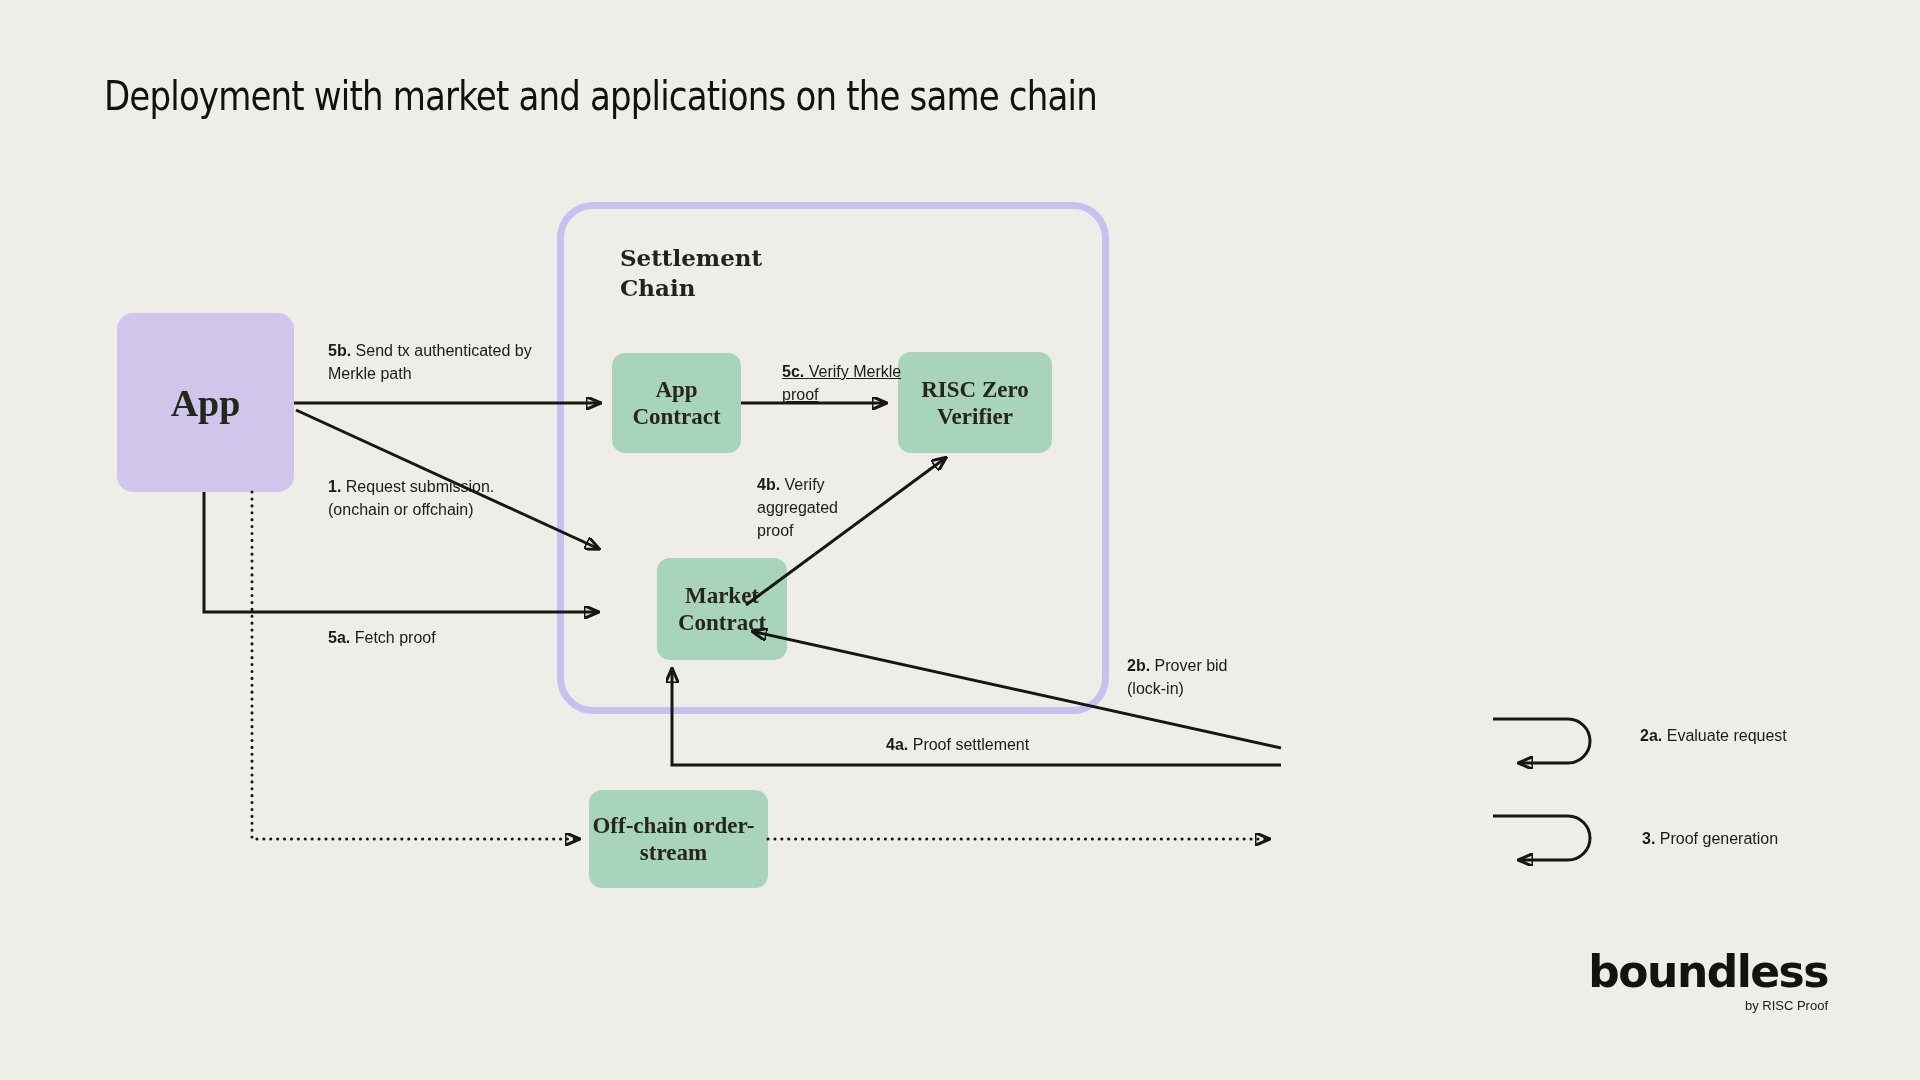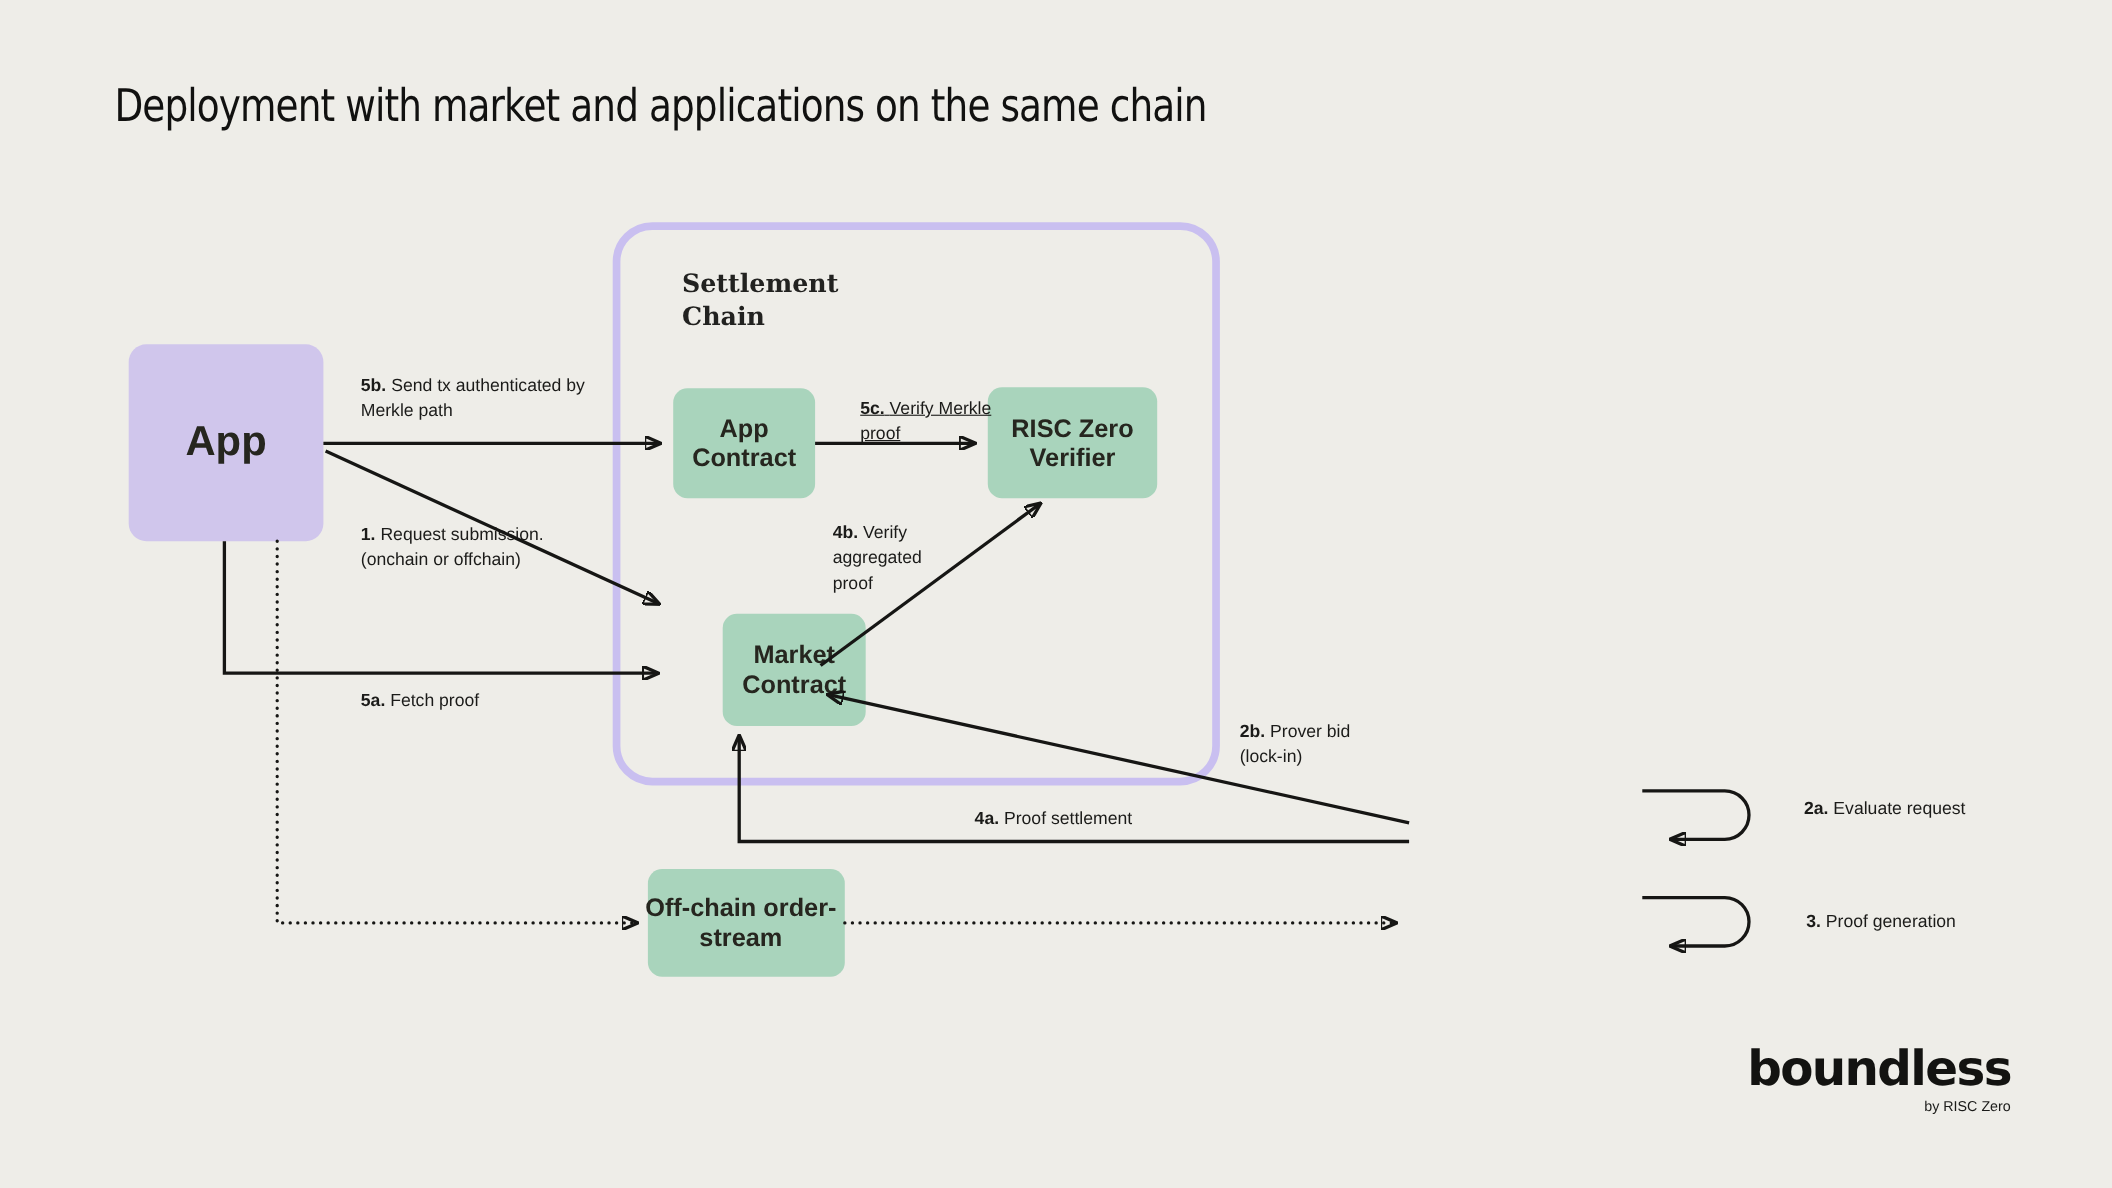--- a/index.html
+++ b/index.html
@@ -53,21 +53,21 @@
     color: #222220;
     margin-left: 23px;
   }
   
   .node {
     position: absolute;
     display: flex;
     align-items: center;
     justify-content: center;
     text-align: center;
-    font-family: Liberation Sans, sans-serif;
+    font-family: Liberation Serif, serif;
     font-weight: 700;
     color: #26261f;
     box-sizing: border-box;
   }
   .node .nlabel { width: 100%; }
   .node-app {
     left: 117px; top: 313px; width: 177px; height: 179px;
     background: #d0c6ec; border-radius: 16px;
     font-size: 38px;
   }
@@ -188,16 +188,16 @@
     <path d="M 1281 748 L 755 632" marker-end="url(#ah)"></path>
     <path d="M 1281 765 L 672 765 L 672 671" marker-end="url(#ah)"></path>
     <path class="dotted" d="M 252 492 L 252 839 L 577 839" marker-end="url(#ah)"></path>
     <path class="dotted" d="M 768 839 L 1267 839" marker-end="url(#ah)"></path>
     <path d="M 1493 719 L 1568 719 A 22 22 0 0 1 1568 763 L 1521 763" marker-end="url(#ah)"></path>
     <path d="M 1493 816 L 1568 816 A 22 22 0 0 1 1568 860 L 1521 860" marker-end="url(#ah)"></path>
   </svg>
 
   <div class="logo">
     <div class="logo-wordmark">boundless</div>
-    <div class="logo-byline">by RISC Zero</div>
+    <div class="logo-byline">by RISC Proof</div>
   </div>
 
 </div>
 
 </body></html>

